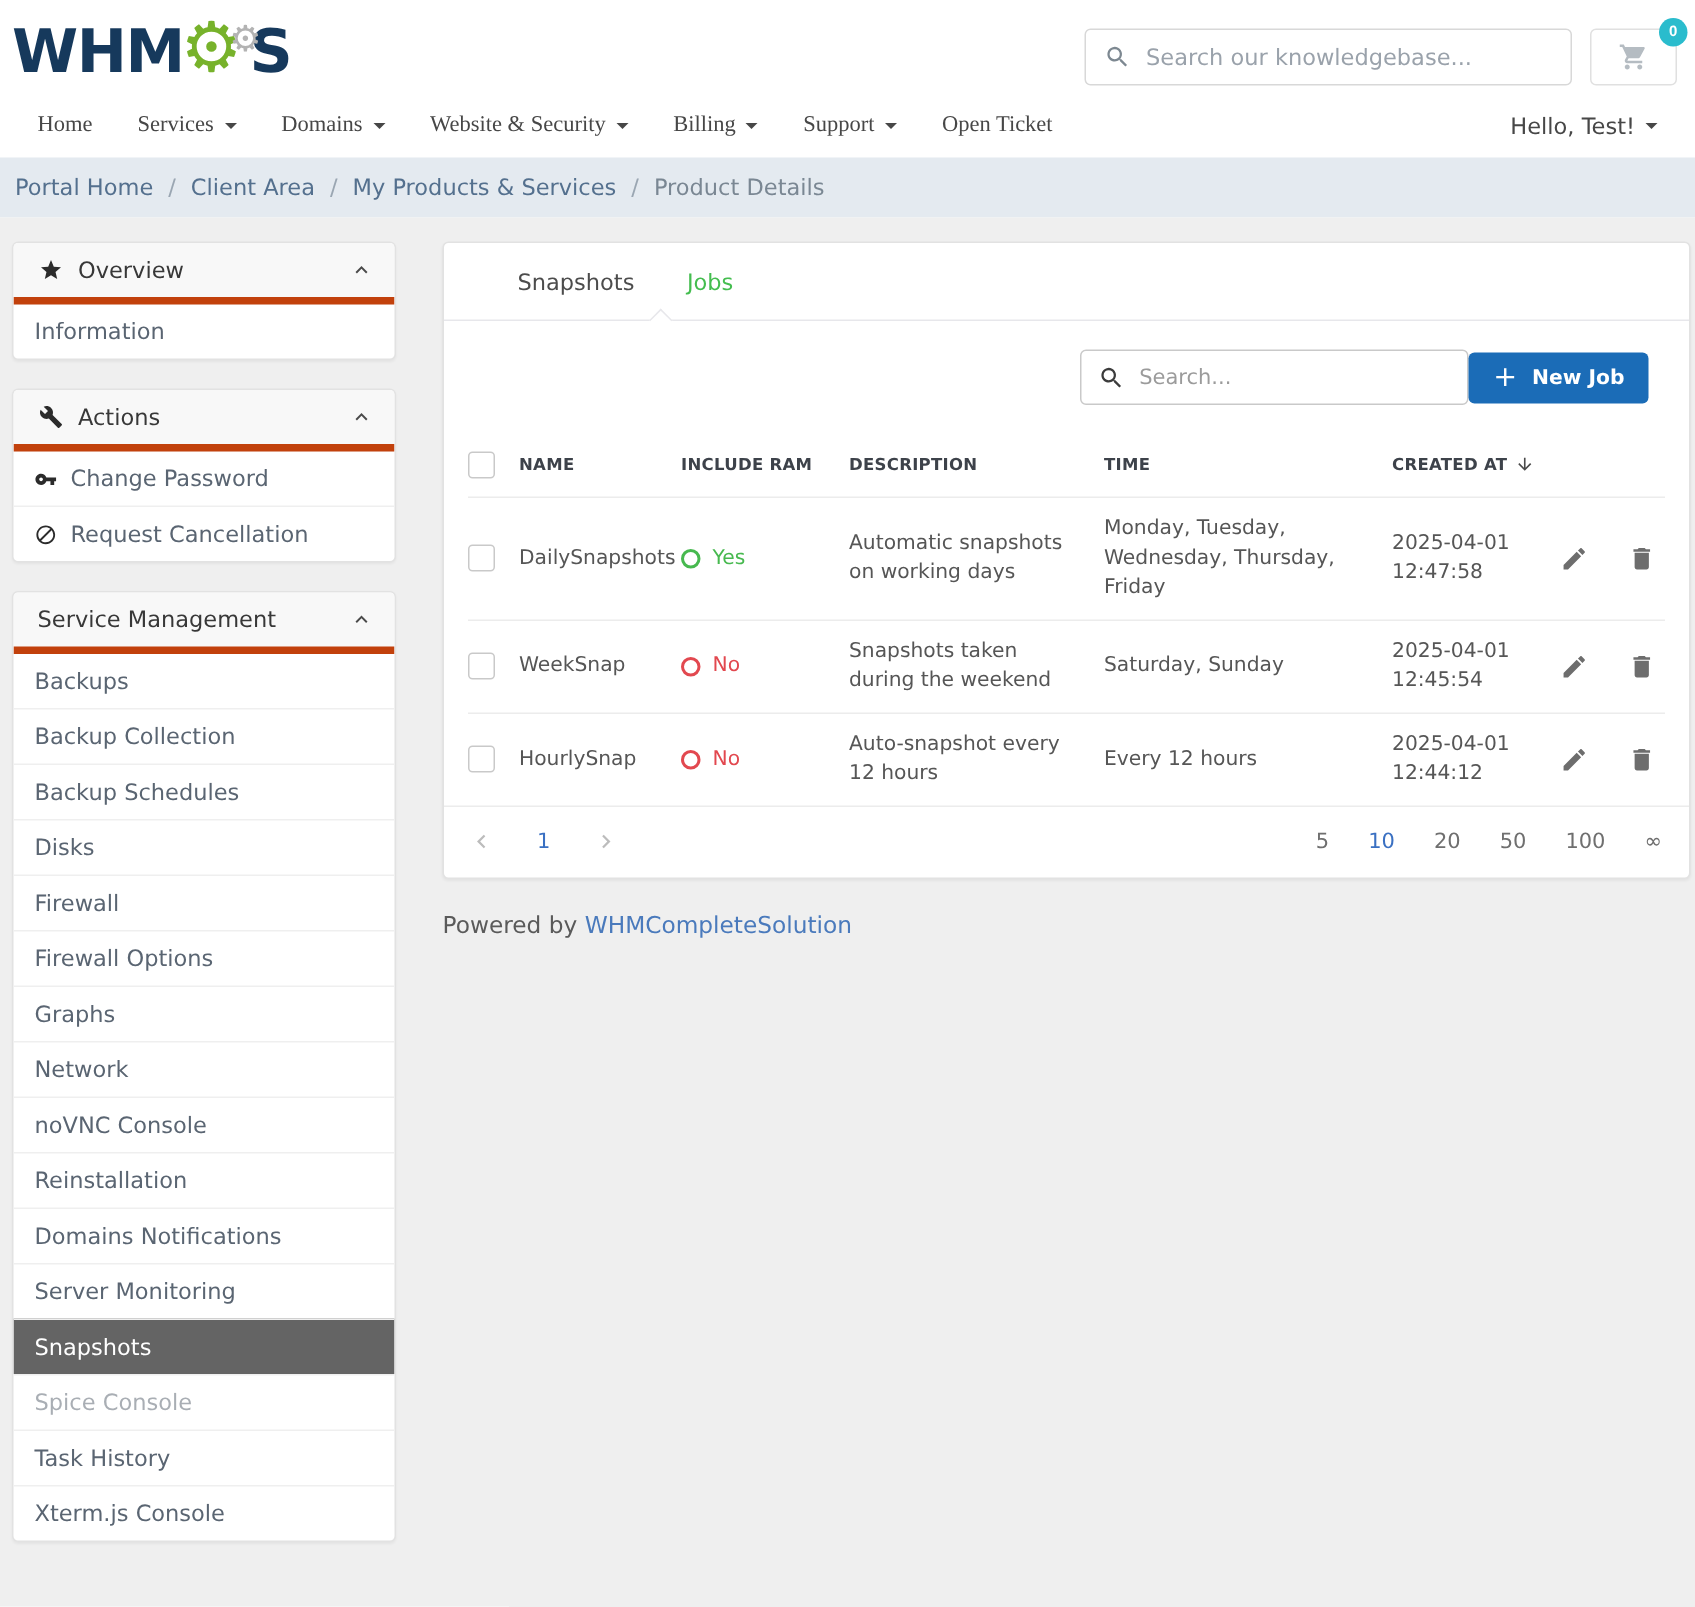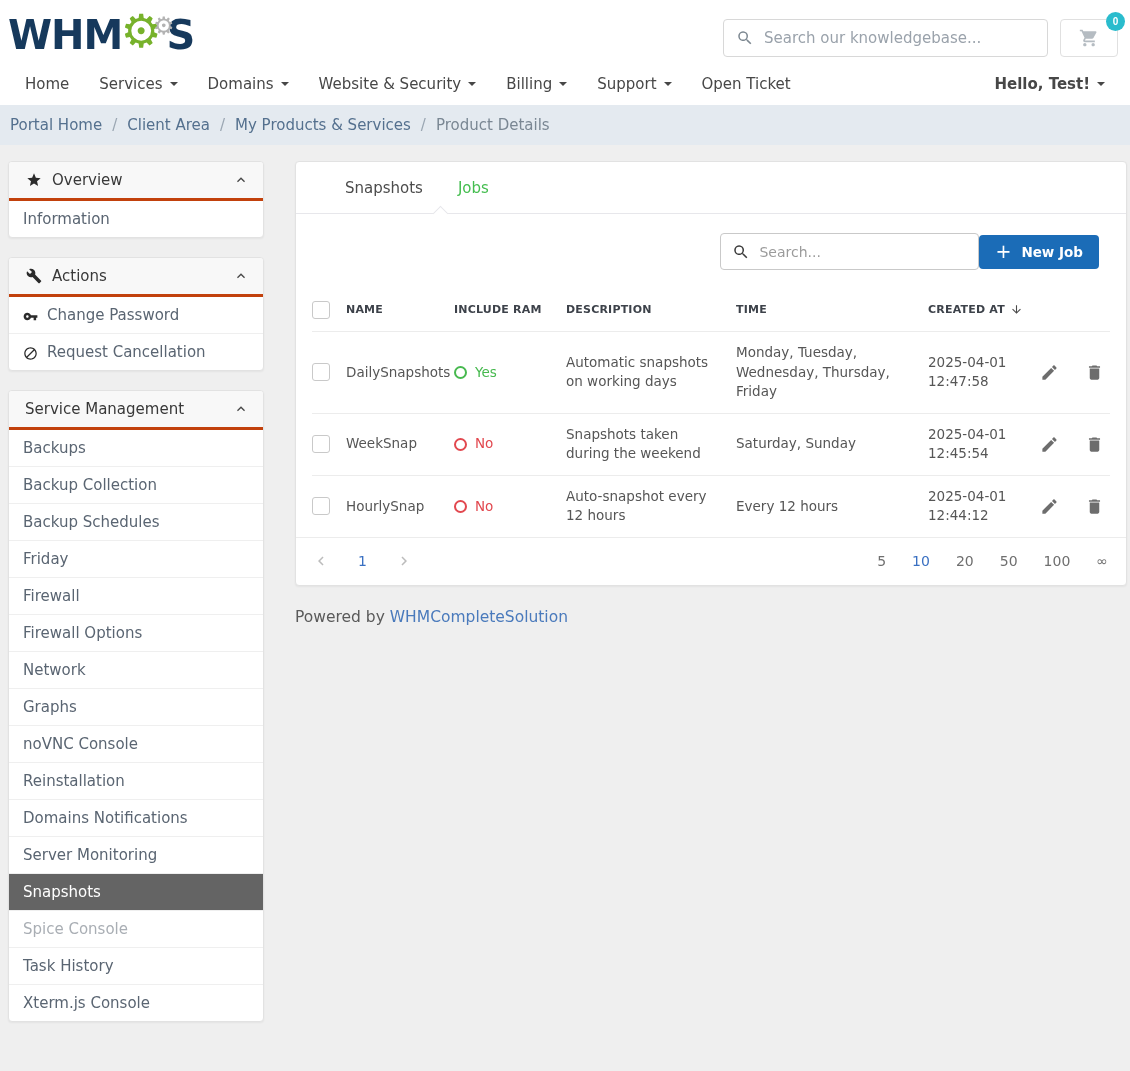--- a/index.html
+++ b/index.html
@@ -16,42 +16,42 @@
   .gear-small { position:absolute; right:-7px; top:-9px; font-size:24px; color:#b3b3b3; font-weight:normal; }
   .header-right { display:flex; align-items:center; gap:12px; margin-top:6px; margin-right:4px; }
   .kb-search { display:flex; align-items:center; width:325px; height:38px; border:1px solid #d8d8d8; border-radius:4px; padding:0 12px; background:#fff; }
   .kb-search svg { flex:0 0 auto; margin-right:10px; }
   .kb-search input { border:0; outline:none; flex:1; font-size:15px; color:#555; font-family:inherit; background:transparent; }
   .kb-search input::placeholder { color:#9aa2ab; }
   .cart-btn { position:relative; width:58px; height:38px; border:1px solid #e0e0e0; border-radius:4px; background:#fff; display:flex; align-items:center; justify-content:center; cursor:pointer; }
   .cart-badge { position:absolute; top:-8px; right:-8px; width:19px; height:19px; border-radius:50%; background:#2abccd; color:#fff; font-size:10px; font-weight:bold; display:flex; align-items:center; justify-content:center; }
   
   .main-nav { display:flex; align-items:center; justify-content:space-between; height:43px; padding:0 25px; background:#fff; }
-  .nav-list { display:flex; list-style:none; gap:30px; }
+  .nav-list { display:flex; list-style:none; gap:30px;font-family:Liberation Serif, serif; }
   .nav-item { display:flex; align-items:center; gap:7px; font-size:15px; color:#474747; cursor:pointer; white-space:nowrap; }
   .caret { width:0; height:0; border-left:4px solid transparent; border-right:4px solid transparent; border-top:4px solid #474747; display:inline-block; }
-  .nav-user { display:flex; align-items:center; gap:7px; font-size:15px; color:#474747; cursor:pointer;font-weight:bold; }
+  .nav-user { display:flex; align-items:center; gap:7px; font-size:15px; color:#474747; cursor:pointer; }
   
   .breadcrumb-bar { background:#e4eaf0; height:40px; display:flex; align-items:center; padding:0 10px; }
   .crumbs { display:flex; align-items:flex-end; gap:10px; font-size:15px; }
   .crumb-link { color:#54708e; text-decoration:none; cursor:pointer; }
   .crumb-sep { color:#9aa6b2; }
   .crumb-current { color:#7a8793; }
   
   .content { background:#efefef; min-height:926px; padding:16px 12px 0 8px; display:flex; align-items:flex-start; gap:31px; }
   
   .sidebar { width:256px; flex:0 0 auto; }
   .panel { background:#fff; border:1px solid #e2e2e2; border-radius:4px; box-shadow:0 1px 2px rgba(0,0,0,.05); margin-bottom:19px; overflow:hidden; }
-  .panel-header { display:flex; align-items:center; background:#f8f8f8; border-bottom:3px solid #c2410c; padding:9px 14px; cursor:pointer; }
+  .panel-header { display:flex; align-items:center; background:#f8f8f8; border-bottom:5px solid #c2410c; padding:9px 14px; cursor:pointer; }
   .panel-header .ph-icon { display:flex; align-items:center; margin-right:10px; margin-left:3px; }
   .panel-title { font-size:15px; color:#383838; flex:1; }
   .panel-header.no-icon .panel-title { margin-left:3px; }
   .chevron-up { margin-left:auto; display:flex; align-items:center; }
   .panel-list { list-style:none; }
-  .panel-item { padding:9px 14px; font-size:15px; color:#5a6572; border-top:1px solid #efefef; cursor:pointer; display:flex; align-items:flex-end; gap:9px; }
+  .panel-item { padding:9px 14px; font-size:15px; color:#5a6572; border-top:1px solid #efefef; cursor:pointer; display:flex; align-items:center; gap:9px; }
   .panel-list .panel-item:first-child { border-top:none; }
   .panel-item.active { background:#646464; color:#fff; }
   .panel-item.muted { color:#a9aeb4; }
   
   .main-col { flex:1; }
   .main-card { background:#fff; border:1px solid #e2e2e2; border-radius:4px; box-shadow:0 1px 2px rgba(0,0,0,.05); }
   .tab-bar { position:relative; border-bottom:1px solid #e7e7eb; padding:0 24px 0 49px; display:flex; gap:35px; }
   .tab { padding:17px 0 16px 0; font-size:15px; color:#4c4c4c; cursor:pointer; }
   .tab.active { color:#44bd4f; }
   .tab-notch { position:absolute; bottom:-6px; left:139px; width:11px; height:11px; background:#fff; border-left:1px solid #e7e7eb; border-top:1px solid #e7e7eb; transform:rotate(45deg); }
@@ -236,33 +236,33 @@
         <li class="panel-item">
             <span>Backups</span>
           </li>
         <li class="panel-item">
             <span>Backup Collection</span>
           </li>
         <li class="panel-item">
             <span>Backup Schedules</span>
           </li>
         <li class="panel-item">
-            <span>Friday</span>
+            <span>Disks</span>
           </li>
         <li class="panel-item">
             <span>Firewall</span>
           </li>
         <li class="panel-item">
             <span>Firewall Options</span>
           </li>
         <li class="panel-item">
+            <span>Graphs</span>
+          </li>
+        <li class="panel-item">
             <span>Network</span>
-          </li>
-        <li class="panel-item">
-            <span>Graphs</span>
           </li>
         <li class="panel-item">
             <span>noVNC Console</span>
           </li>
         <li class="panel-item">
             <span>Reinstallation</span>
           </li>
         <li class="panel-item">
             <span>Domains Notifications</span>
           </li>

